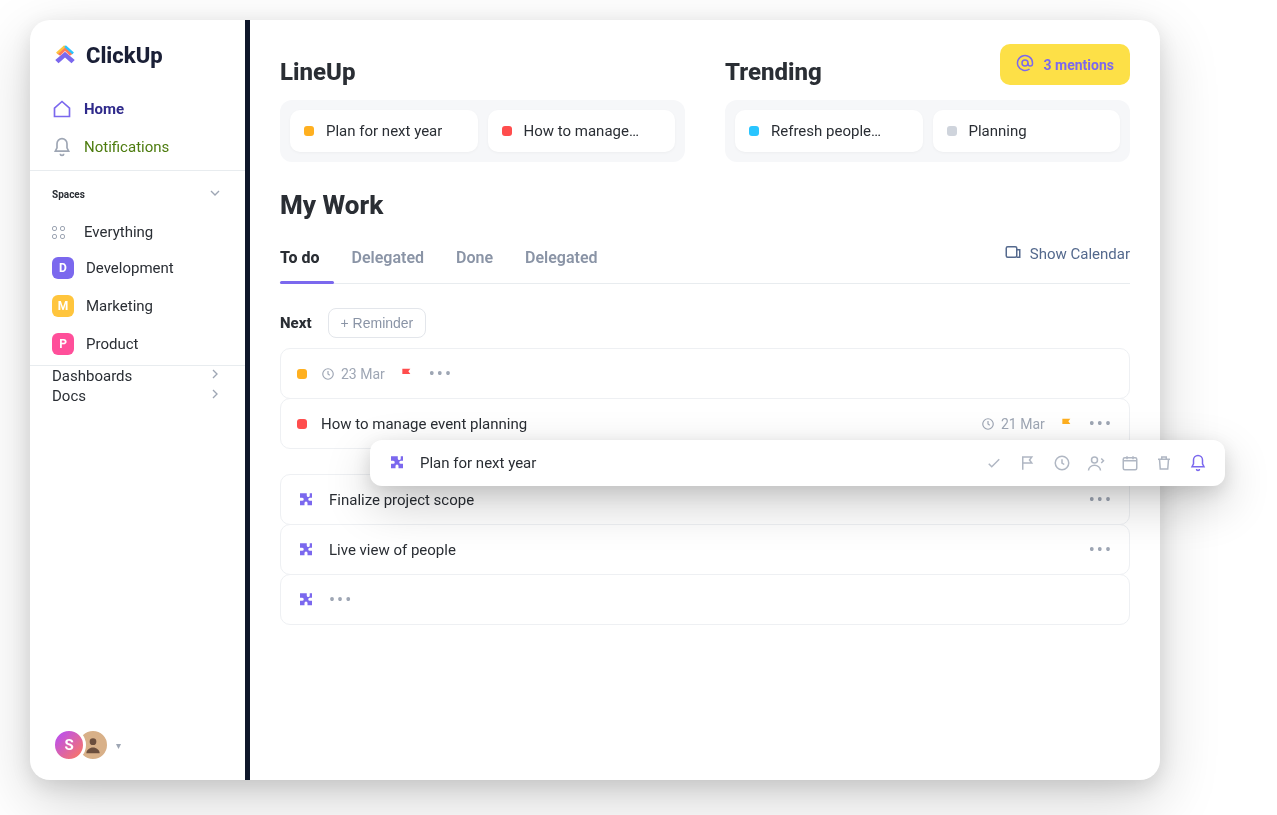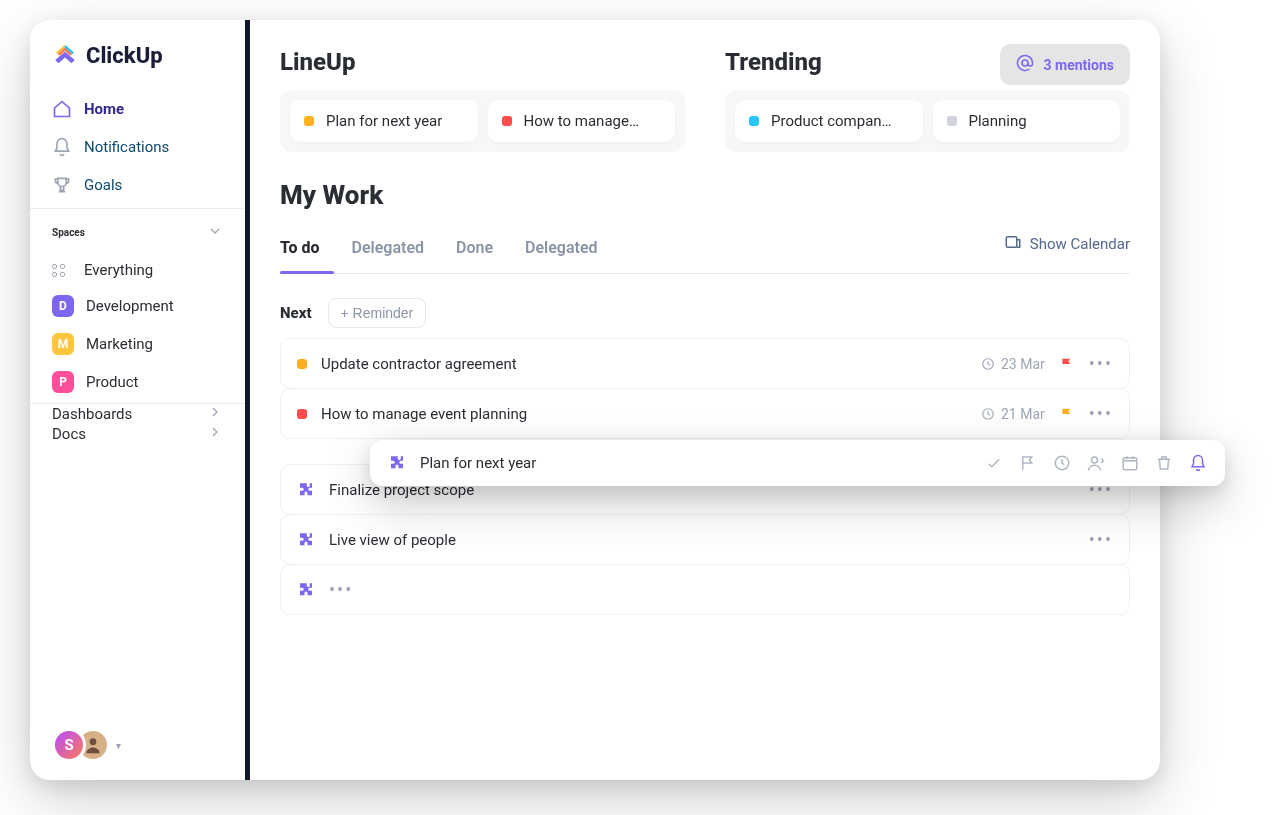--- a/index.html
+++ b/index.html
@@ -28,21 +28,21 @@
     flex-direction: column;
     padding-top: 22px;
   }
   .logo-row { display: flex; align-items: center; gap: 8px; padding: 0 22px 18px 22px; }
   .logo-mark { width: 26px; height: 26px; position: relative; }
   .logo-text { font-weight: 800; font-size: 22px; color: #1a1f36; }
   .nav-section { padding: 4px 10px; }
   .nav-item {
     display: flex; align-items: center; gap: 12px;
     padding: 9px 12px; border-radius: 8px;
-    color: #0c4a6e; font-size: 15px; cursor: pointer;
+    color: #4d7c0f; font-size: 15px; cursor: pointer;
   }
   .nav-item.active { color: #2f2a8b; font-weight: 700; }
   .nav-item .nav-icon { width: 20px; height: 20px; display:flex; align-items:center; justify-content:center; color:#9ea6b4; }
   .nav-item.active .nav-icon { color:#7b68ee; }
   .section-title {
     display:flex; align-items:center; justify-content:space-between;
     padding: 14px 22px 10px 22px;
     font-weight: 700; font-size: 10px; color:#2a2e34;
     border-top:1px solid #e8ecef;
   }
@@ -62,35 +62,35 @@
     border-top:1px solid #e8ecef; cursor:pointer;
   }
   .sidebar-footer { margin-top:auto; padding:18px 22px; display:flex; align-items:center; gap:-6px; }
   .avatar-stack { display:flex; align-items:center; }
   .avatar { width:34px; height:34px; border-radius:50%; display:flex; align-items:center; justify-content:center; color:#fff; font-weight:700; font-size:15px; border:3px solid #fff; }
   .avatar-s { background: linear-gradient(135deg,#b44bff 0%, #ff7a59 100%); margin-right:-10px; z-index:2;}
   .avatar-img { background:#d8b088; z-index:1;}
   .avatar-caret { margin-left:6px; color:#9ea6b4; font-size:10px; }
 
   .main { flex:1; padding: 28px 30px 20px 30px; overflow:hidden; position:relative; }
-  .top-row { display:flex; gap:40px; }
+  .top-row { display:flex; gap:40px;margin-top:10px; }
   .col { flex:1; }
   .section-h { font-weight:800; font-size:24px; color:#2a2e34; margin-bottom:14px; }
   .card-row { display:flex; gap:10px; background:#f6f7f9; padding:10px; border-radius:12px; }
   .card {
     flex:1; background:#fff; border-radius:10px; padding:12px 14px;
     display:flex; align-items:center; gap:12px; font-size:15px; color:#2a2e34;
     box-shadow:0 1px 3px rgba(0,0,0,0.04); cursor:pointer;
     white-space:nowrap; overflow:hidden; text-overflow:ellipsis;
   }
   .dot { width:10px; height:10px; border-radius:3px; flex-shrink:0; }
   .d-orange{background:#ffb020;} .d-red{background:#ff4d4d;} .d-cyan{background:#29c5ff;} .d-grey{background:#cfd4dc;}
   .mentions-badge {
     position:absolute; right:30px; top:24px;
-    background:#e5e5e5; color:#7b68ee; font-weight:700; font-size:14px;
+    background:#fde047; color:#7b68ee; font-weight:700; font-size:14px;
     padding:10px 16px; border-radius:10px; display:flex; align-items:center; gap:10px; cursor:pointer;
   }
   .mywork-h { font-weight:800; font-size:26px; margin-top:28px; margin-bottom:18px; }
   .tabs { display:flex; align-items:center; gap:32px; border-bottom:1px solid #e8ecef; position:relative; }
   .tab { padding:10px 0 16px 0; font-size:16px; color:#8a94a6; font-weight:600; cursor:pointer; }
   .tab.active { color:#2a2e34; font-weight:800; }
   .tab-underline { position:absolute; bottom:-1px; left:0; width:54px; height:3px; background:#7b68ee; border-radius:2px; }
   .show-cal { margin-left:auto; display:flex; align-items:center; gap:8px; color:#54698d; font-size:15px; padding-bottom:14px; cursor:pointer; }
   .next-row { display:flex; align-items:center; gap:16px; margin:24px 0 10px 0; }
   .next-label { font-weight:800; font-size:15px; }
@@ -153,30 +153,20 @@
       </div>
       <div class="nav-item">
         <span class="nav-icon">
           <svg viewBox="0 0 24 24" width="20" height="20" fill="none" stroke="currentColor" stroke-width="2">
               <path d="M6 8a6 6 0 1 1 12 0v5l2 4H4l2-4Z"></path>
               <path d="M10 20a2 2 0 0 0 4 0"></path>
             </svg>
         </span>
         <span>Notifications</span>
       </div>
-      <div class="nav-item">
-        <span class="nav-icon">
-          <svg viewBox="0 0 24 24" width="20" height="20" fill="none" stroke="currentColor" stroke-width="2">
-              <path d="M7 4h10v5a5 5 0 0 1-10 0Z"></path>
-              <path d="M7 5H4v2a3 3 0 0 0 3 3M17 5h3v2a3 3 0 0 1-3 3"></path>
-              <path d="M10 14v4h4v-4M8 20h8"></path>
-            </svg>
-        </span>
-        <span>Goals</span>
-      </div>
     </div>
 
     <div class="section-title">
       <span>Spaces</span>
       <span class="chevron">
         <svg viewBox="0 0 24 24" width="16" height="16" fill="none" stroke="currentColor" stroke-width="2">
             <path d="M6 9l6 6 6-6"></path>
           </svg>
       </span>
     </div>
@@ -258,21 +248,21 @@
             <span class="dot d-red"></span>
             <span class="truncate">How to manage…</span>
           </div>
         </div>
       </div>
       <div class="col">
         <div class="section-h">Trending</div>
         <div class="card-row">
           <div class="card">
             <span class="dot d-cyan"></span>
-            <span class="truncate">Product compan…</span>
+            <span class="truncate">Refresh people…</span>
           </div>
           <div class="card">
             <span class="dot d-grey"></span>
             <span class="truncate">Planning</span>
           </div>
         </div>
       </div>
     </div>
 
     <div class="mywork-h">My Work</div>
@@ -295,21 +285,20 @@
     </div>
 
     <div class="next-row">
       <span class="next-label">Next</span>
       <button class="reminder-btn">+ Reminder</button>
     </div>
 
     <div class="task-list">
       <div class="task-row">
         <span class="dot d-orange"></span>
-        <span class="title">Update contractor agreement</span>
         <span class="date-chip">
           <svg viewBox="0 0 24 24" width="14" height="14" fill="none" stroke="currentColor" stroke-width="2">
               <circle cx="12" cy="12" r="9"></circle>
               <path d="M12 7v5l3 2"></path>
             </svg>
           <span>23 Mar</span>
         </span>
         <span class="flag">
           <svg viewBox="0 0 24 24" width="16" height="16" fill="#ff4d4d">
               <path d="M5 3v18M5 4h12l-3 4 3 4H5"></path>

